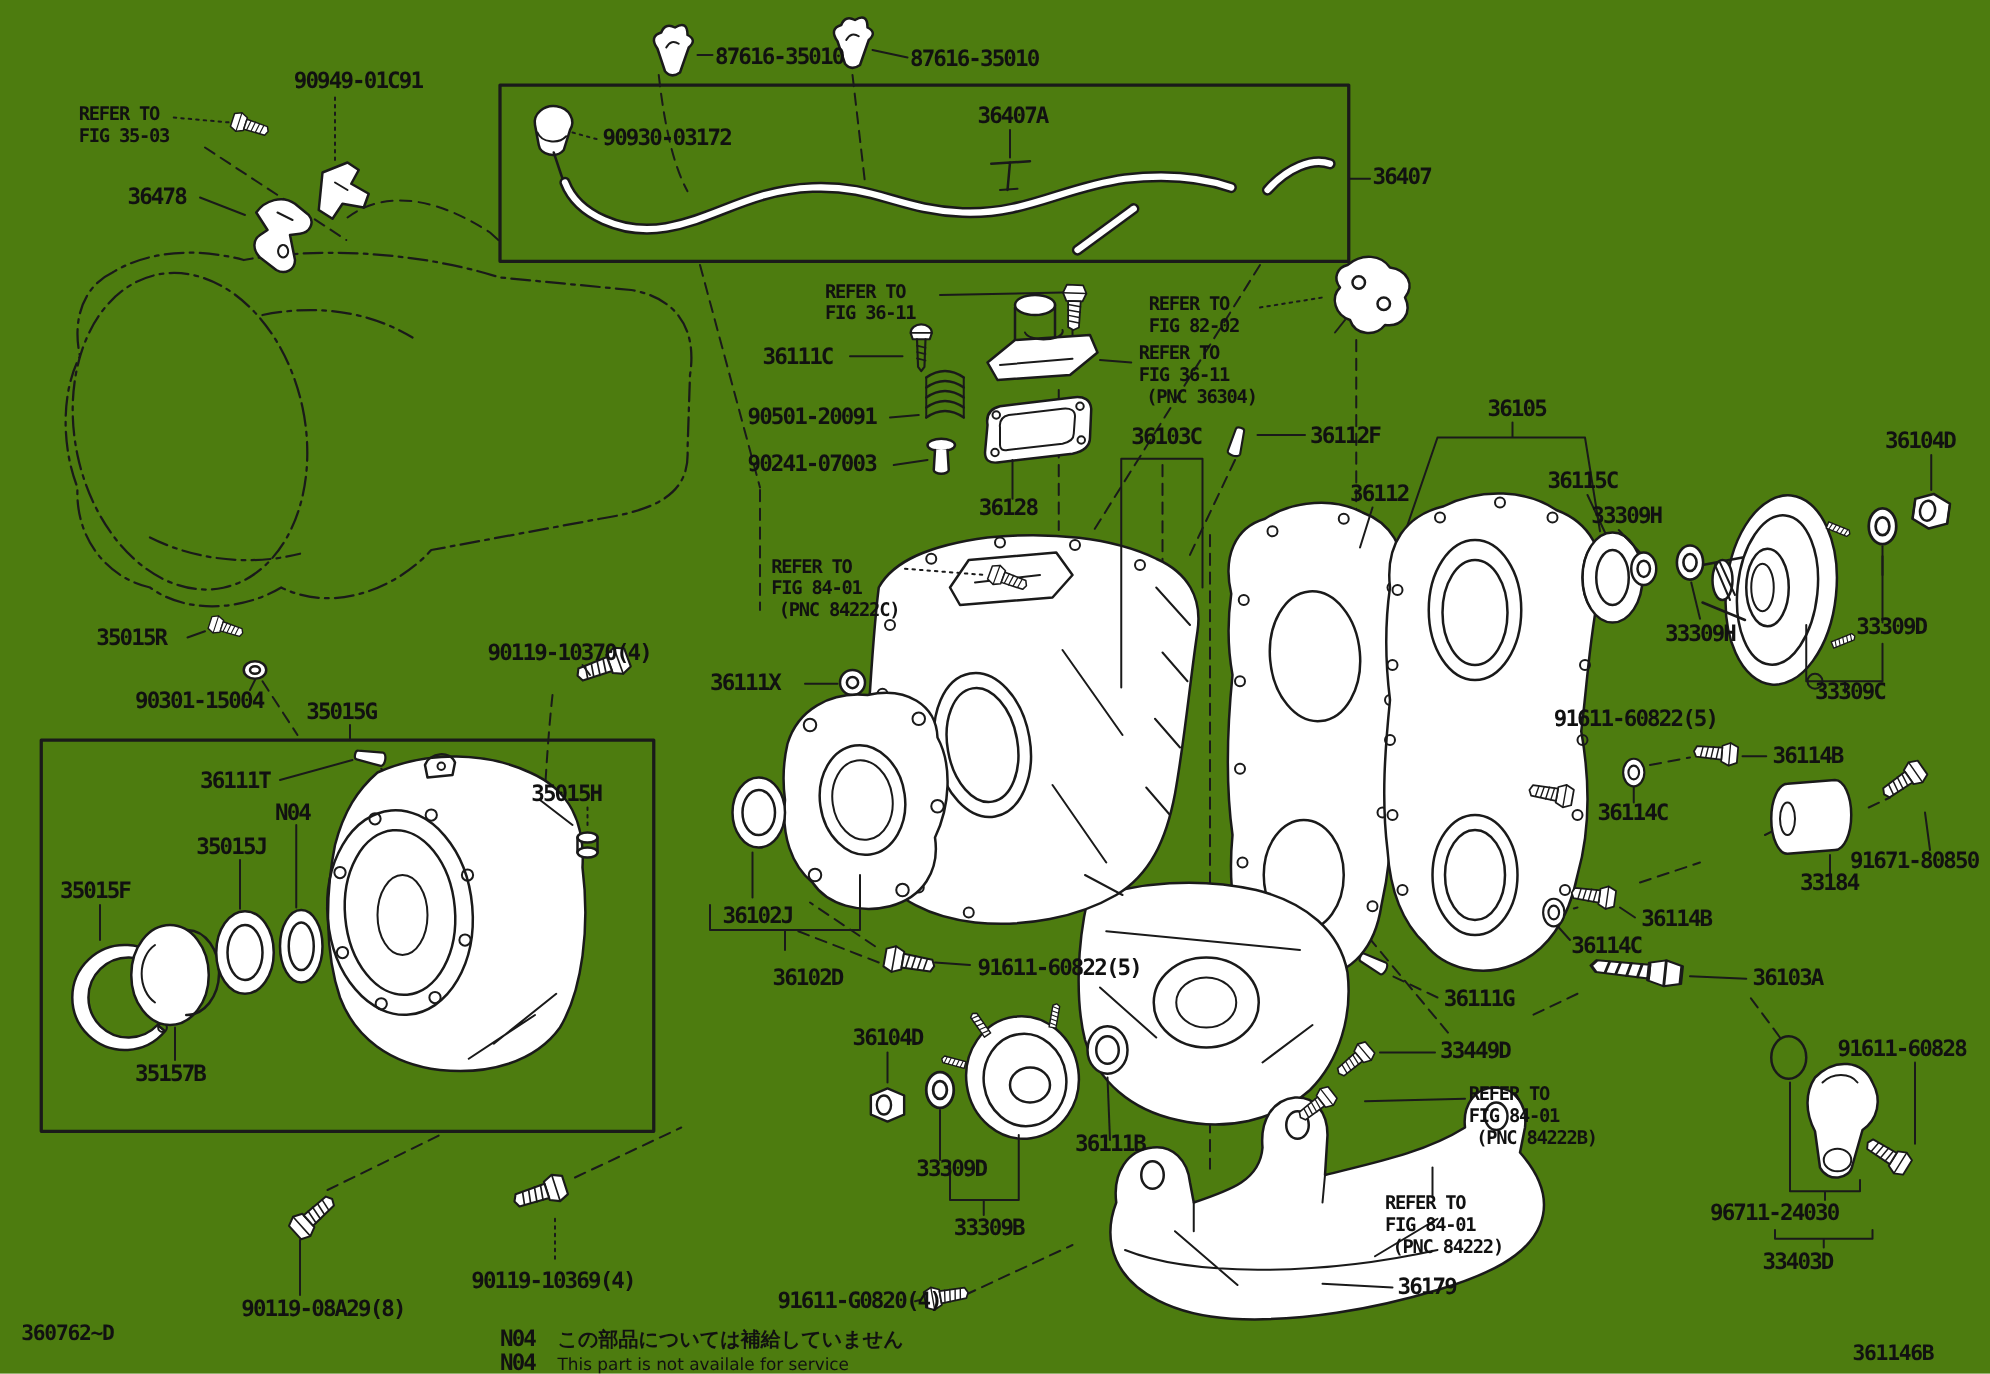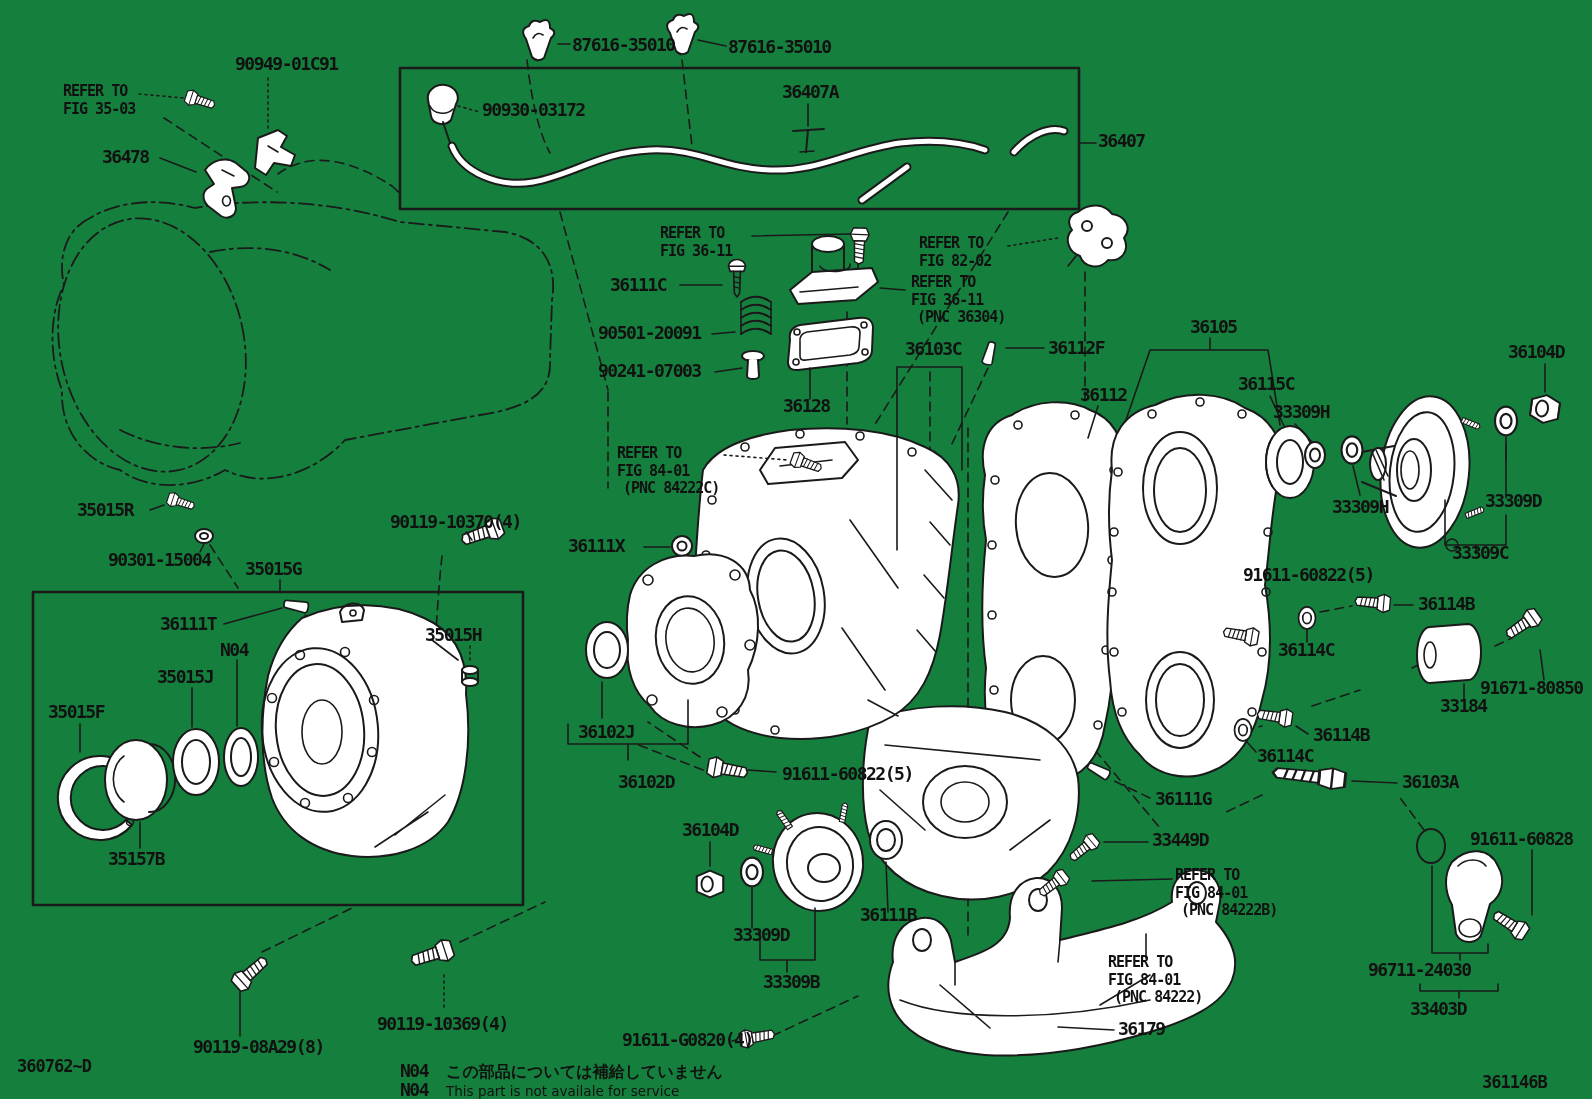--- a/index.html
+++ b/index.html
@@ -1,16 +1,16 @@
 <!DOCTYPE html>
 <html><head>
 <meta charset="utf-8">
 <style>
   html,body{margin:0;padding:0;background:#ffffff;}
-  #stage{position:relative;width:1592px;height:1099px;background:#15803d;overflow:hidden;}
+  #stage{position:relative;width:1592px;height:1099px;background:#4d7c0f;overflow:hidden;}
   svg{position:absolute;left:0;top:0;}
   .ln{stroke:#1a1a1a;stroke-width:2;fill:none;stroke-linecap:round;stroke-linejoin:round;}
   .thin{stroke-width:1.6;}
   .thick{stroke-width:2.6;}
   .fw{fill:#ffffff;}
   .dash{stroke-dasharray:9 6;}
   .dot{stroke-dasharray:2 4;}
   .ghost{stroke-dasharray:15 5 3 5;stroke-width:1.8;}
   .hose{stroke:#1a1a1a;stroke-width:9;fill:none;stroke-linecap:round;}
   .hosein{stroke:#ffffff;stroke-width:5;fill:none;stroke-linecap:round;}

